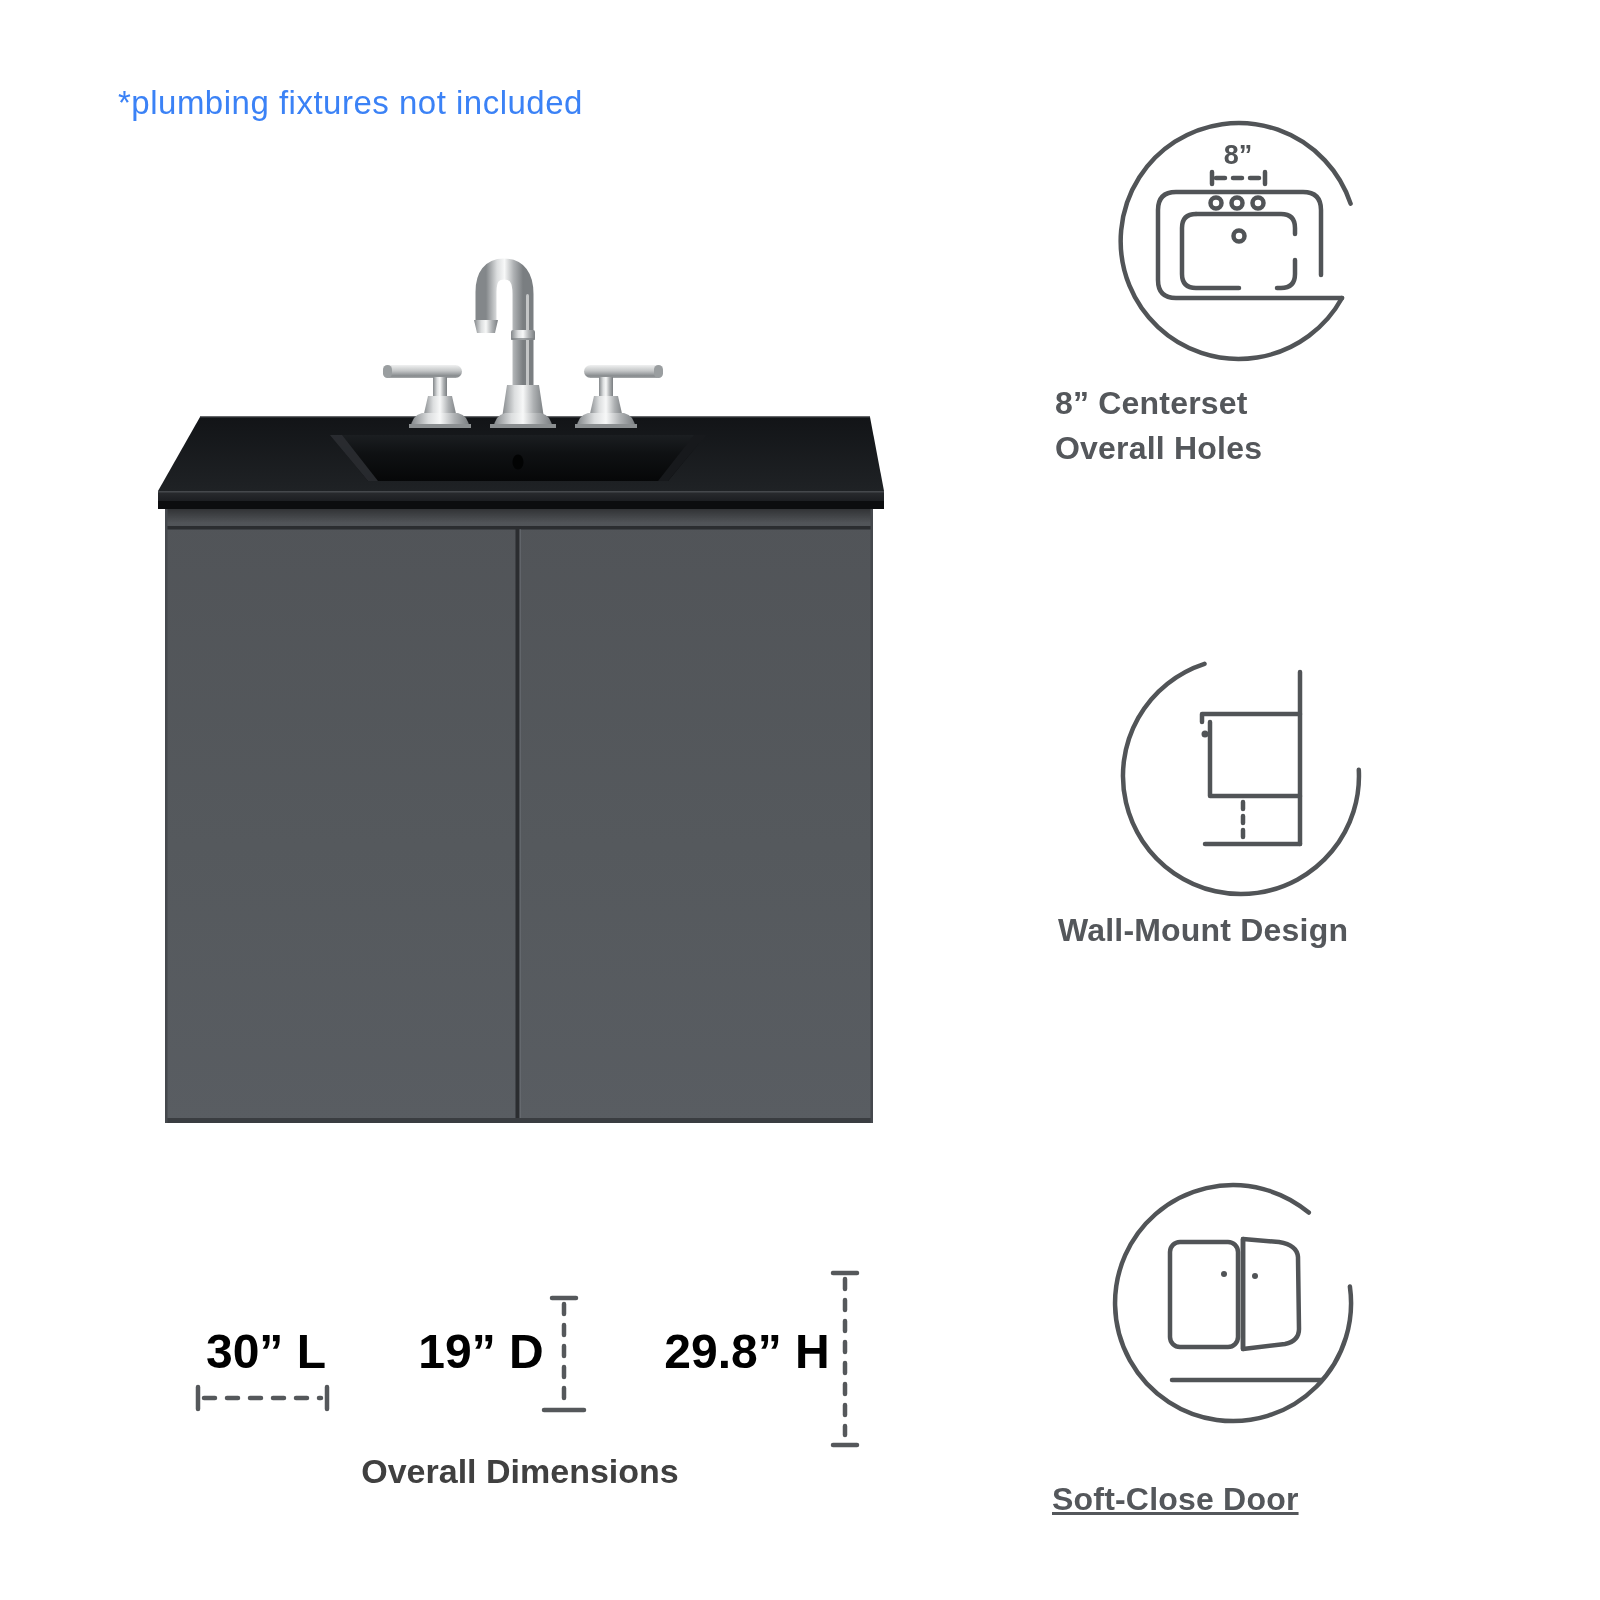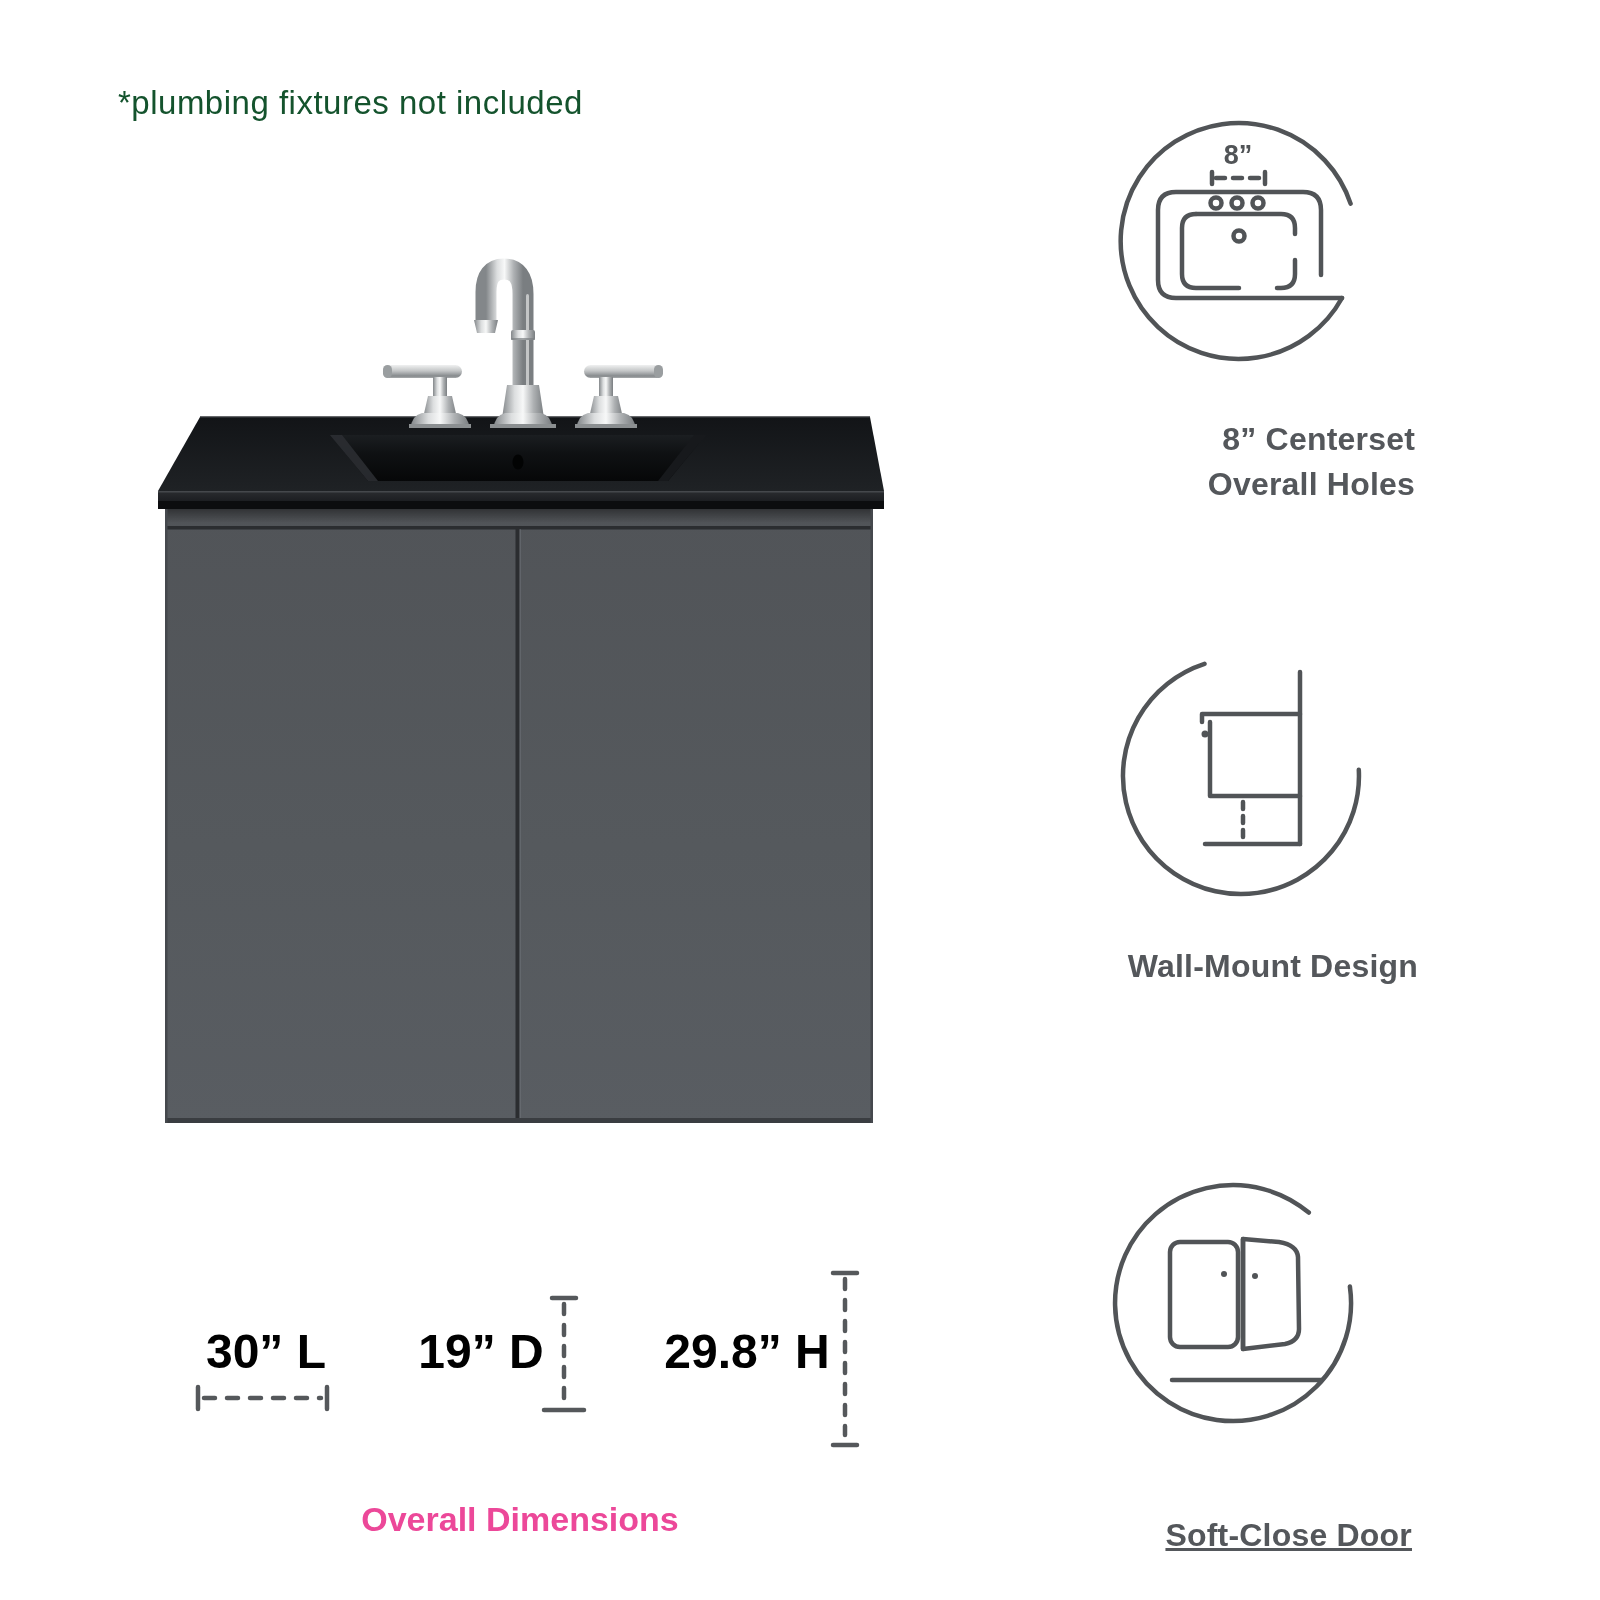--- a/index.html
+++ b/index.html
@@ -2,35 +2,34 @@
 <html><head>
 <meta charset="utf-8">
 <style>
   html,body{margin:0;padding:0;background:#ffffff;}
   #canvas{
     position:relative;width:1600px;height:1600px;background:#ffffff;overflow:hidden;
     font-family:"Liberation Sans", sans-serif;
   }
   .note{
     position:absolute;left:118px;top:84px;font-size:33px;letter-spacing:.5px;
-    color:#14532d;font-weight:400;
+    color:#3b82f6;font-weight:400;
   }
   .abs{position:absolute;}
   .feature-label{
-    position:absolute;width:360px;text-align:right;font-weight:700;color:#54575b;
-    font-size:32px;line-height:45px;letter-spacing:.2px;margin-top:36px;
+    position:absolute;width:360px;text-align:left;font-weight:700;color:#54575b;
+    font-size:32px;line-height:45px;letter-spacing:.2px;
   }
   .dim-label{
     position:absolute;width:260px;text-align:center;font-weight:700;color:#000000;
     font-size:48px;letter-spacing:0px;
   }
   .dim-caption{
-    position:absolute;width:360px;text-align:center;font-weight:700;color:#ec4899;
+    position:absolute;width:360px;text-align:center;font-weight:700;color:#404040;
     font-size:34px;
-    margin-top:48px;
   }
   svg{display:block;}
   .icon-dim-text{
     font-family:"Liberation Sans", sans-serif;font-size:27px;font-weight:700;fill:#515457;
   }
 </style>
 </head>
 <body>
 
 <div id="canvas">

